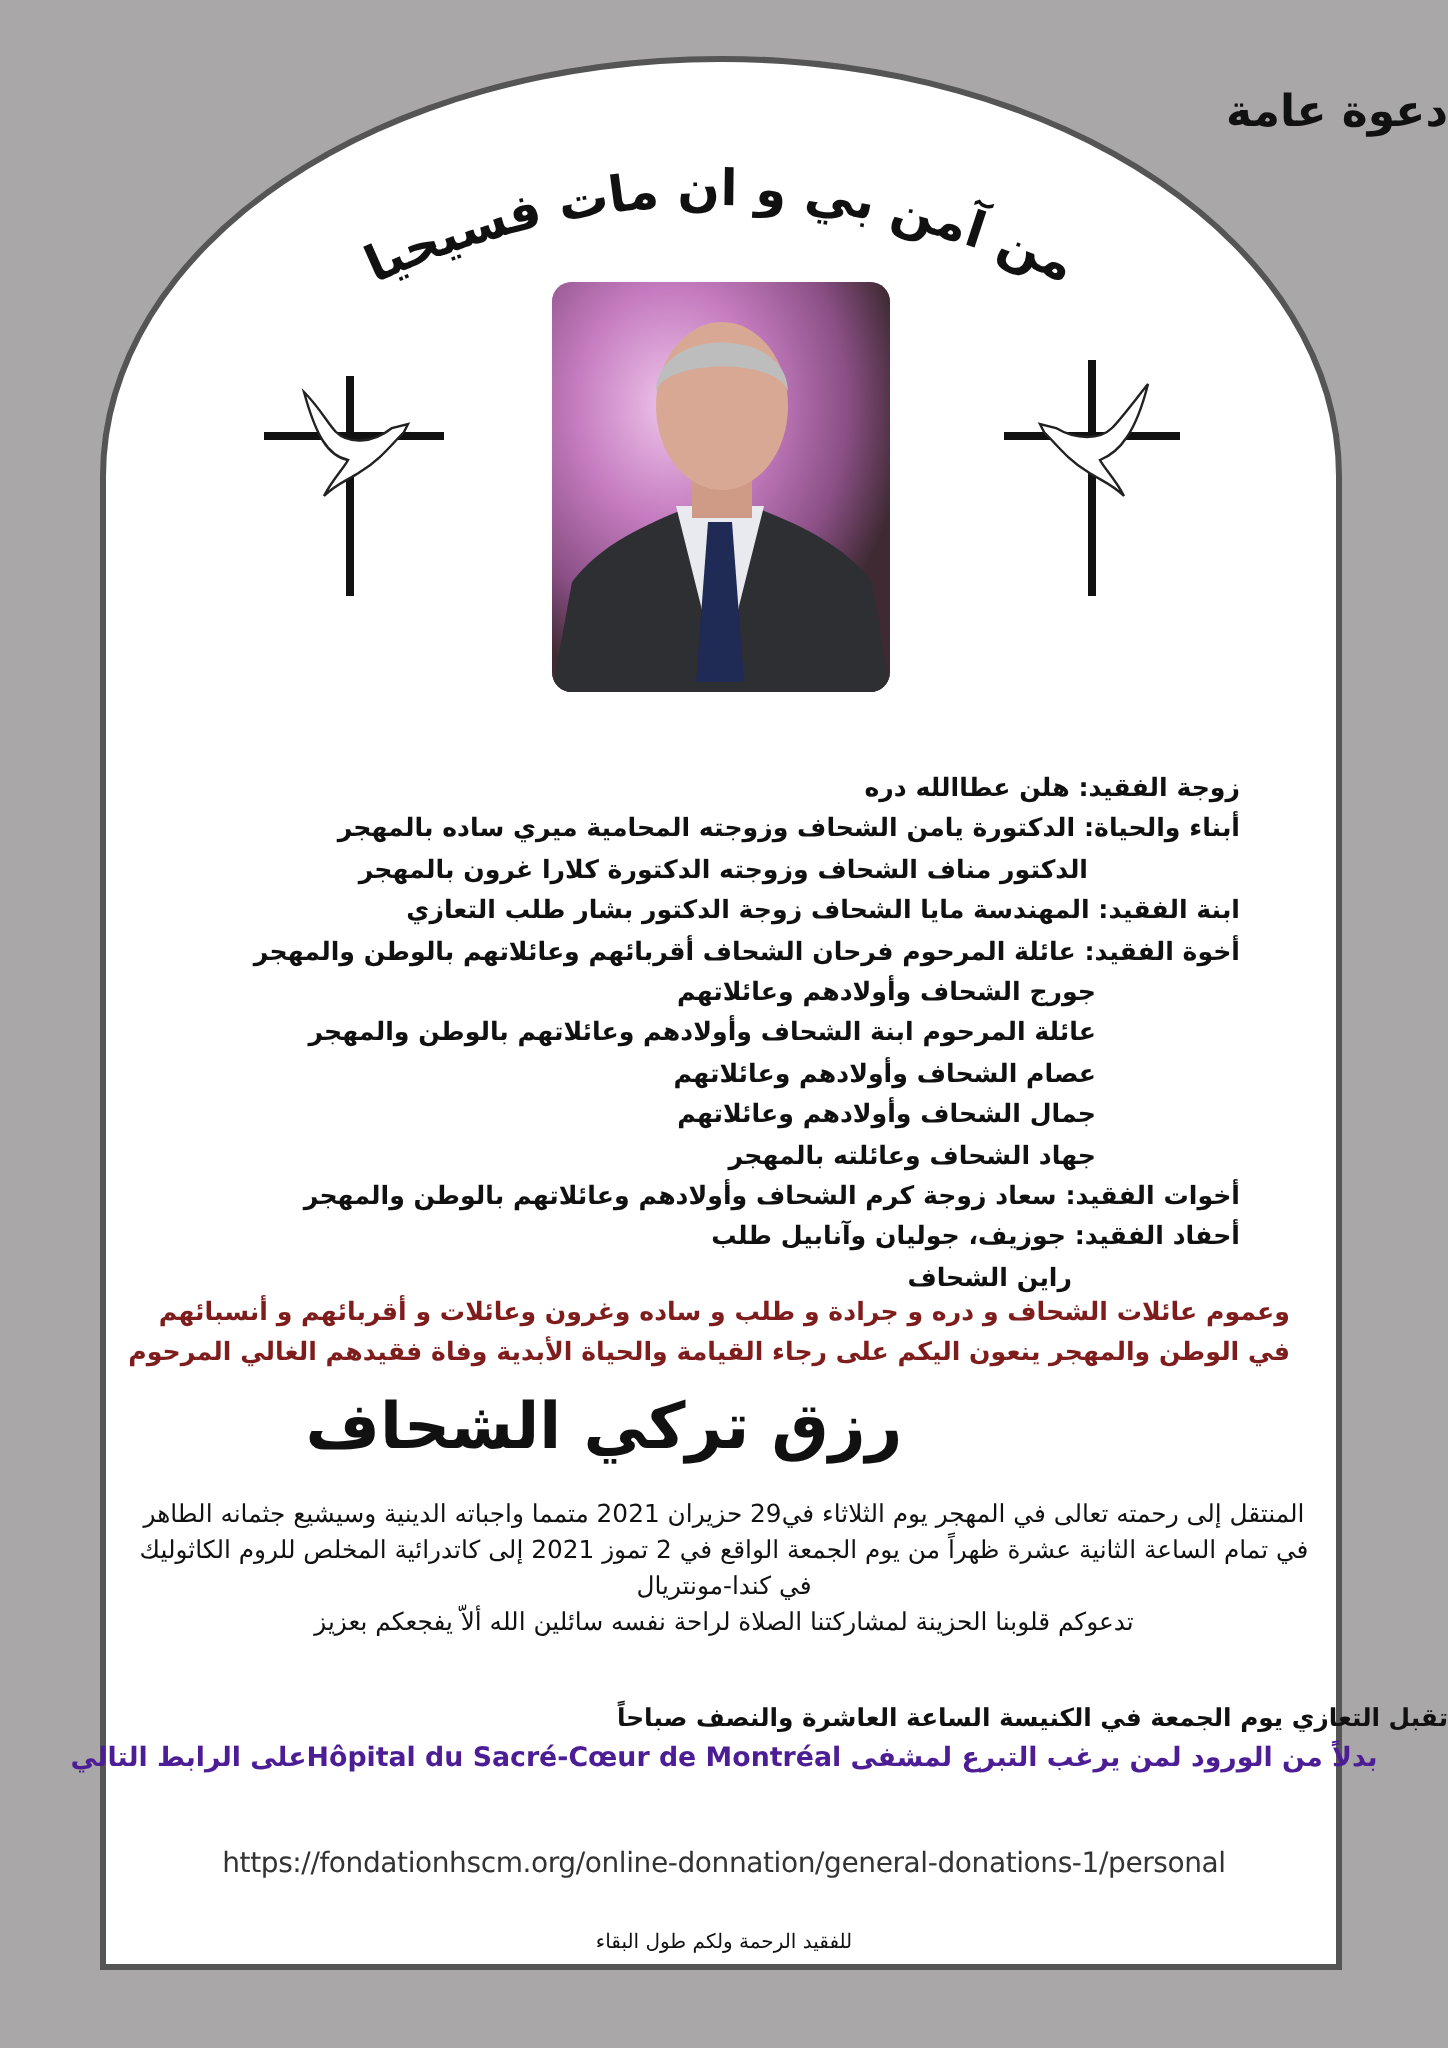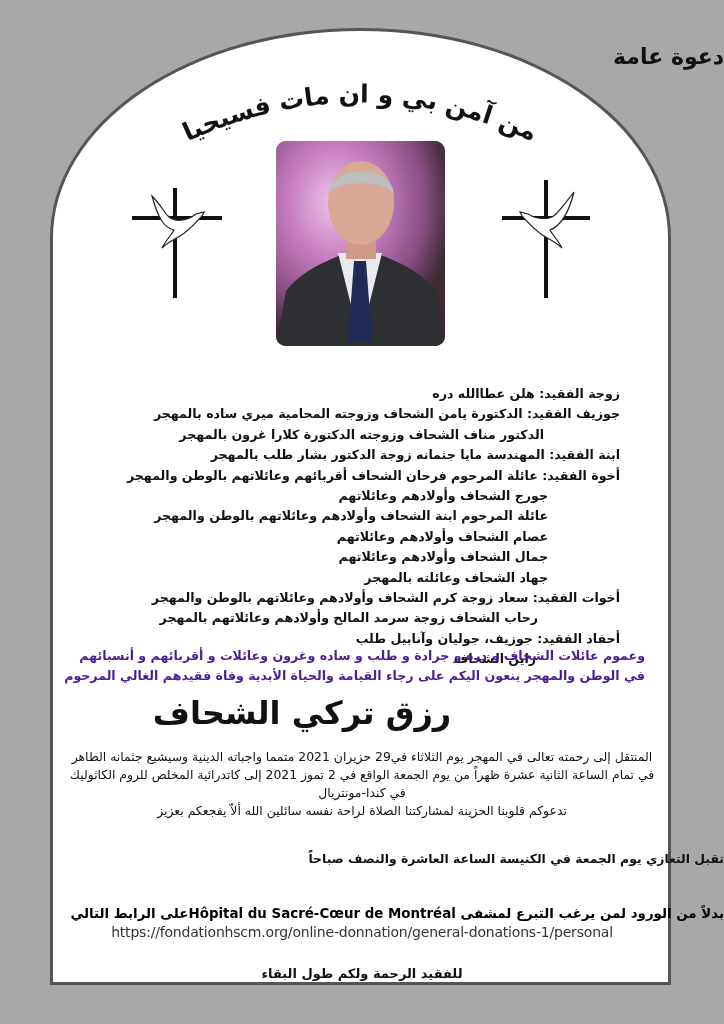--- a/index.html
+++ b/index.html
@@ -30,45 +30,45 @@
   .cross.right { left:498px; top:178px; }
   .family {
     right:104px; top:357px; width:560px; direction:rtl; text-align:right;
     font-family:"DejaVu Sans","Liberation Sans",sans-serif; font-weight:bold;
     font-size:12.6px; line-height:20.4px; color:#111;margin-top:27px;
   }
   .family .row { white-space:nowrap; }
   .family .indent { padding-right:64px; }
   .closing {
     left:70px; width:575px; top:646px; direction:rtl; text-align:right;
-    font-weight:bold; font-size:12.6px; line-height:20.4px; color:#4c1d95; white-space:nowrap;
+    font-weight:bold; font-size:12.6px; line-height:20.4px; color:#7f1d1d; white-space:nowrap;
   }
   .name {
     left:0; width:604px; top:694px; text-align:center; direction:rtl;
     font-size:32px; font-weight:bold; color:#111; font-family:"DejaVu Sans",sans-serif;
   }
   .details {
     left:60px; width:604px; top:748px; direction:rtl; text-align:center;
     font-weight:normal; font-size:12.4px; line-height:18px; color:#111;
   }
   .condolence {
     left:0; width:724px; top:851px; direction:rtl;
     font-weight:bold; font-size:12.4px; color:#111;
   }
   .donation {
-    left:0; width:724px; top:906px; text-align:right; direction:rtl;
-    font-weight:bold; font-size:13.4px; color:#000000;
+    left:0; width:724px; top:872px; text-align:center; direction:rtl;
+    font-weight:bold; font-size:13.4px; color:#4c1d95;
   }
   .link {
     left:0; width:724px; top:924px; text-align:center;
     font-family:"DejaVu Sans",sans-serif; font-size:14px; color:#333; letter-spacing:-0.2px;
   }
   .farewell {
     left:0; width:724px; top:966px; text-align:center; direction:rtl;
-    font-weight:bold; font-size:13px; color:#111;
+    font-weight:normal; font-size:10px; color:#111;
   }
 </style>
 </head>
 <body>
 
 <div class="card"></div>
 
 <div class="abs title">دعوة عامة</div>
 
 <div class="abs arc-wrap">
@@ -110,31 +110,30 @@
     <path d="M62 112 L84 200 L106 112 Z" fill="#e8eaf0"></path>
     <path d="M78 120 L90 120 L96 200 L72 200 Z" fill="#1f2a55"></path>
     <rect x="70" y="92" width="30" height="26" fill="#cf9a86"></rect>
     <ellipse cx="85" cy="62" rx="33" ry="42" fill="#d8a894"></ellipse>
     <path d="M52 55 C52 22 118 22 118 55 C114 38 56 38 52 55 Z" fill="#bdbdbd"></path>
   </svg>
 </div>
 
 <div class="abs family">
   <div class="row"><span>زوجة الفقيد:</span> <span>هلن عطاالله دره</span></div>
-  <div class="row"><span>جوزيف الفقيد:</span> <span>الدكتورة يامن الشحاف وزوجته المحامية ميري ساده بالمهجر</span></div>
+  <div class="row"><span>أبناء والحياة:</span> <span>الدكتورة يامن الشحاف وزوجته المحامية ميري ساده بالمهجر</span></div>
   <div class="row indent" style="padding-right:76px"><span>الدكتور مناف الشحاف وزوجته الدكتورة كلارا غرون بالمهجر</span></div>
-  <div class="row"><span>ابنة الفقيد:</span> <span>المهندسة مايا جثمانه زوجة الدكتور بشار طلب بالمهجر</span></div>
+  <div class="row"><span>ابنة الفقيد:</span> <span>المهندسة مايا الشحاف زوجة الدكتور بشار طلب التعازي</span></div>
   <div class="row"><span>أخوة الفقيد:</span> <span>عائلة المرحوم فرحان الشحاف أقربائهم وعائلاتهم بالوطن والمهجر</span></div>
   <div class="row indent" style="padding-right:72px"><span>جورج الشحاف وأولادهم وعائلاتهم</span></div>
   <div class="row indent" style="padding-right:72px"><span>عائلة المرحوم ابنة الشحاف وأولادهم وعائلاتهم بالوطن والمهجر</span></div>
   <div class="row indent" style="padding-right:72px"><span>عصام الشحاف وأولادهم وعائلاتهم</span></div>
   <div class="row indent" style="padding-right:72px"><span>جمال الشحاف وأولادهم وعائلاتهم</span></div>
   <div class="row indent" style="padding-right:72px"><span>جهاد الشحاف وعائلته بالمهجر</span></div>
   <div class="row"><span>أخوات الفقيد:</span> <span>سعاد زوجة كرم الشحاف وأولادهم وعائلاتهم بالوطن والمهجر</span></div>
-  <div class="row indent" style="padding-right:82px"><span>رحاب الشحاف زوجة سرمد المالح وأولادهم وعائلاتهم بالمهجر</span></div>
   <div class="row"><span>أحفاد الفقيد:</span> <span>جوزيف، جوليان وآنابيل طلب</span></div>
   <div class="row indent" style="padding-right:84px"><span>راين الشحاف</span></div>
 </div>
 
 <div class="abs closing">
   <div>وعموم عائلات الشحاف و دره و جرادة و طلب و ساده وغرون وعائلات و أقربائهم و أنسبائهم</div>
   <div>في الوطن والمهجر ينعون اليكم على رجاء القيامة والحياة الأبدية وفاة فقيدهم الغالي المرحوم</div>
 </div>
 
 <div class="abs name">رزق تركي الشحاف</div>

